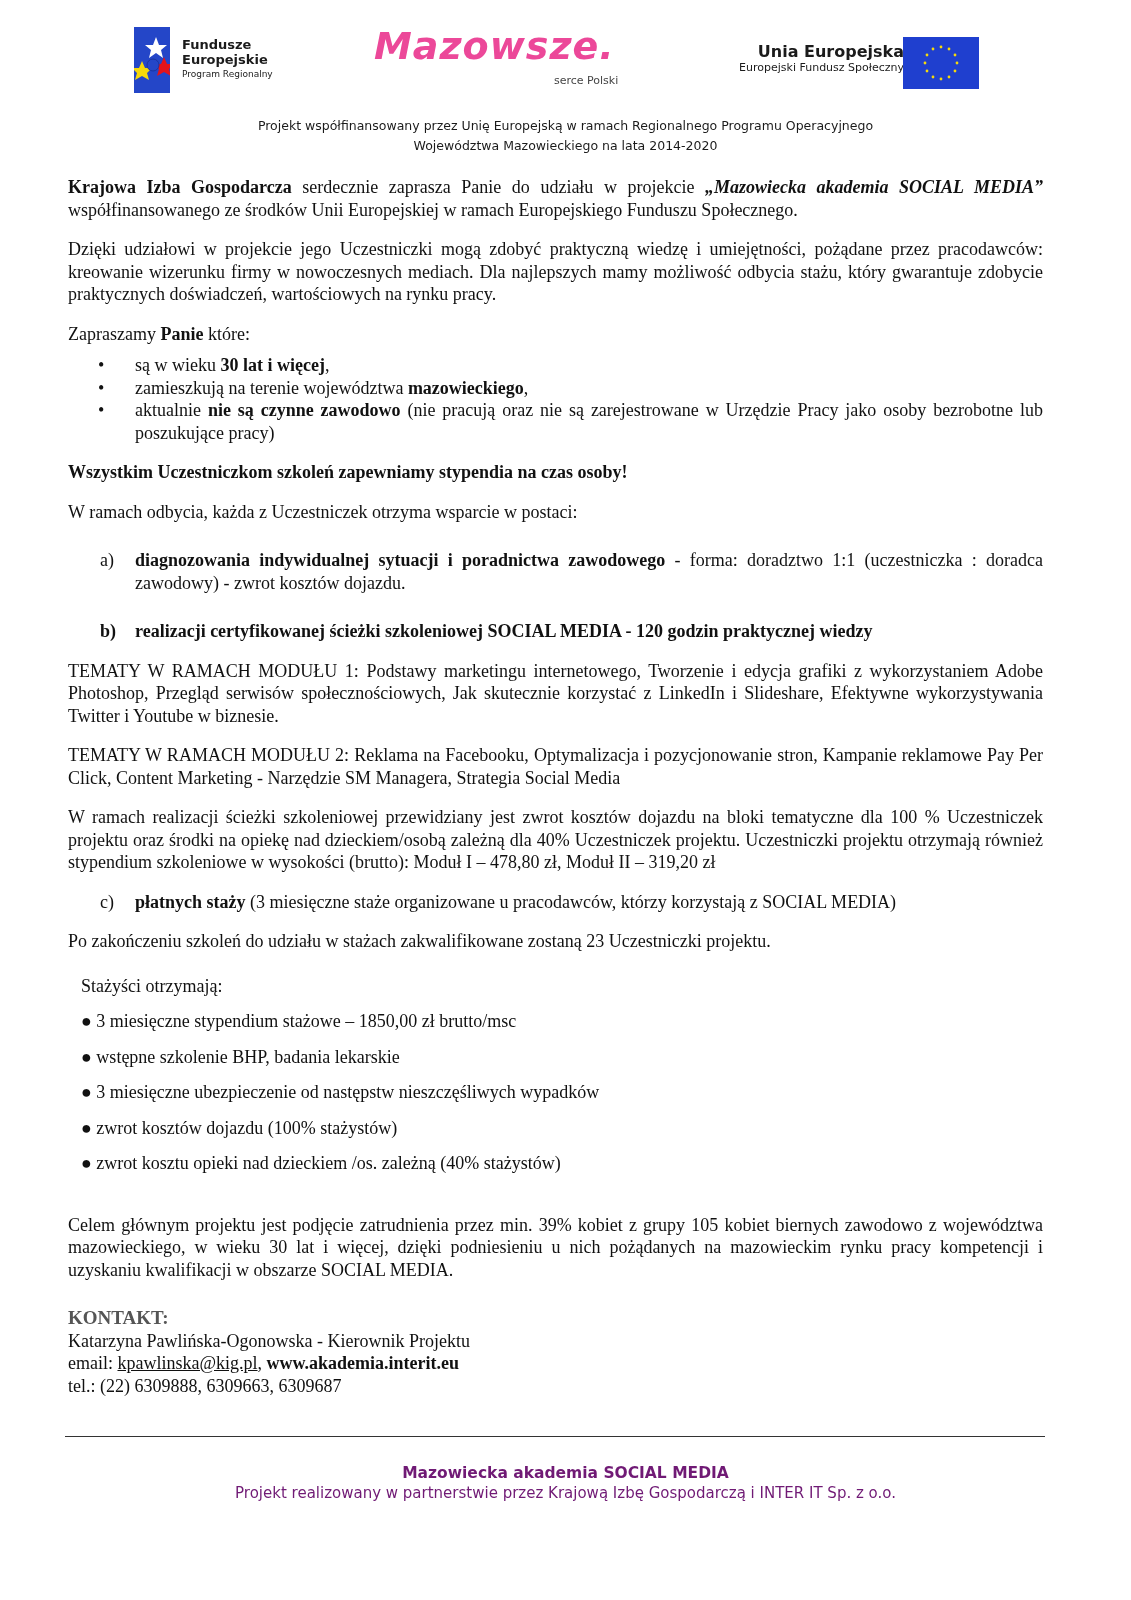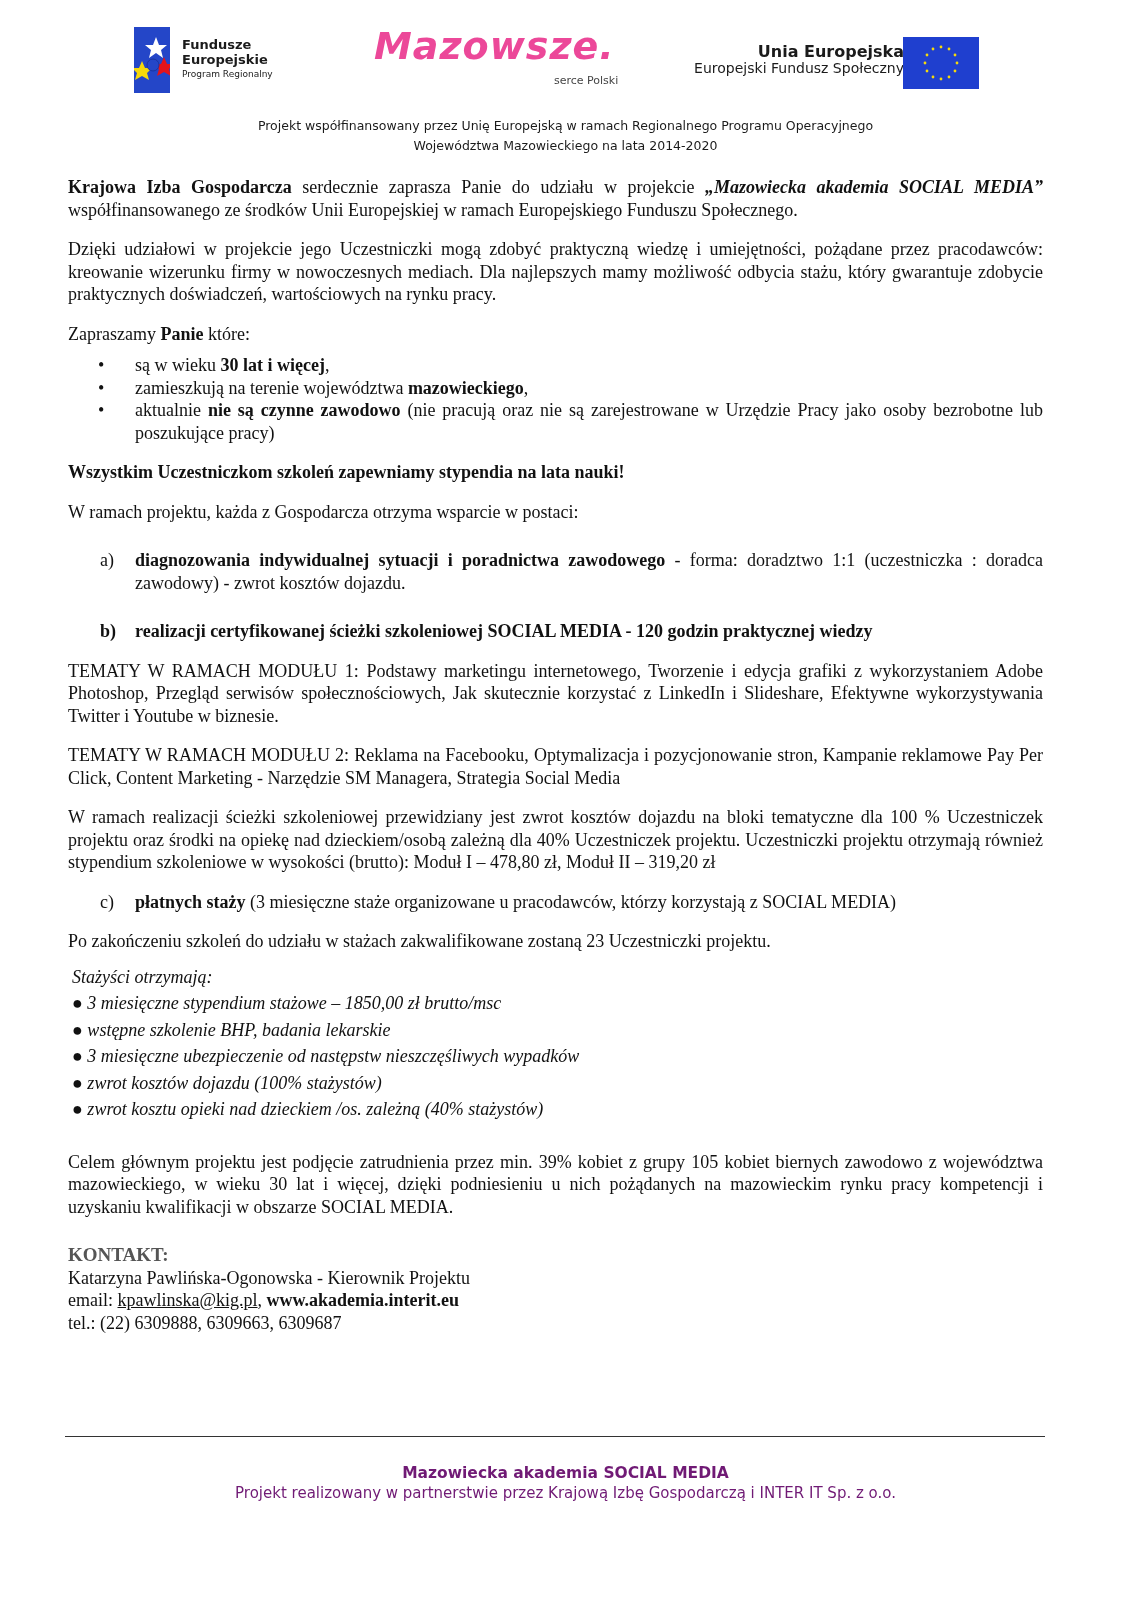--- a/index.html
+++ b/index.html
@@ -14,36 +14,36 @@
     .fe-t1 { font-size: 13px; font-weight: bold; line-height: 15px; }
     .fe-t2 { font-size: 9px; line-height: 15px; }
 
     .maz-logo { position: absolute; left: 240px; top: 0; width: 280px; height: 70px; }
     .maz-word { position: absolute; left: 0; top: -2px; font-family: "DejaVu Sans", sans-serif; font-weight: bold; font-size: 38px; color: #ec4899; letter-spacing: 1px; font-style: italic; }
     .maz-sub { position: absolute; left: 180px; top: 48px; font-family: "DejaVu Sans", sans-serif; font-size: 11px; color: #444; }
 
     .ue-logo { position: absolute; left: 585px; top: 11px; width: 285px; height: 56px; }
     .ue-text { position: absolute; right: 100px; top: 6px; text-align: right; font-family: "DejaVu Sans", sans-serif; color: #1b1b1b; white-space: nowrap; }
     .ue-t1 { font-size: 16px; font-weight: bold; line-height: 18px; }
-    .ue-t2 { font-size: 14px; line-height: 14px; }
+    .ue-t2 { font-size: 11px; line-height: 14px; }
     .ue-flag { position: absolute; right: 25px; top: 0; width: 76px; height: 52px; background: #1f3fcf; }
 
     .cofin { position: absolute; top: 116px; left: 0; width: 1131px; text-align: center; font-family: "DejaVu Sans", sans-serif; font-size: 12.5px; line-height: 20px; color: #1b1b1b; }
 
     
     .body-text { position: absolute; top: 176px; left: 68px; width: 975px; font-family: "Liberation Serif", serif; font-size: 18px; line-height: 22.5px; color: #111; }
     .body-text p { margin: 0; text-align: justify; }
     .gap { height: 17px; }
     .gap-s { height: 9px; }
     .bullets { margin: 0; padding: 0; list-style: none; }
     .bullets li { position: relative; padding-left: 67px; text-align: justify; }
     .bullets li .dot { position: absolute; left: 30px; top: 0; }
     .lettered { position: relative; padding-left: 67px; text-align: justify; }
     .lettered .lt { position: absolute; left: 32px; top: 0; }
-    .dot-list div { margin: 4px; font-style: italic; }
+    .dot-list div { margin: 13px; }
     .kontakt-head { font-weight: bold; color: #555; font-size: 19px; }
     a.mail { color: #111; text-decoration: underline; }
     .b { font-weight: bold; }
     .bi { font-weight: bold; font-style: italic; }
 
     .footer-rule { position: absolute; top: 1436px; left: 65px; width: 980px; height: 0; border-top: 1.5px solid #333; }
     .footer { position: absolute; top: 1462px; left: 0; width: 1131px; text-align: center; font-family: "DejaVu Sans", sans-serif; color: #701a75; }
     .footer-title { font-size: 15.5px; font-weight: bold; line-height: 22px; }
     .footer-sub { font-size: 15px; line-height: 18px; }
   </style>
@@ -113,23 +113,23 @@
     <p>Dzięki udziałowi w projekcie jego Uczestniczki mogą zdobyć praktyczną wiedzę i umiejętności, pożądane przez pracodawców: kreowanie wizerunku firmy w nowoczesnych mediach. Dla najlepszych mamy możliwość odbycia stażu, który gwarantuje zdobycie praktycznych doświadczeń, wartościowych na rynku pracy.</p>
     <div class="gap"></div>
     <p><span>Zapraszamy </span><span class="b">Panie</span><span> które:</span></p>
     <div class="gap-s"></div>
     <ul class="bullets">
       <li><span class="dot">•</span><span>są w wieku </span><span class="b">30 lat i więcej</span><span>,</span></li>
       <li><span class="dot">•</span><span>zamieszkują na terenie województwa </span><span class="b">mazowieckiego</span><span>,</span></li>
       <li><span class="dot">•</span><span>aktualnie </span><span class="b">nie są czynne zawodowo</span><span> (nie pracują oraz nie są zarejestrowane w Urzędzie Pracy jako osoby bezrobotne lub poszukujące pracy)</span></li>
     </ul>
     <div class="gap"></div>
-    <p class="b">Wszystkim Uczestniczkom szkoleń zapewniamy stypendia na lata nauki!</p>
+    <p class="b">Wszystkim Uczestniczkom szkoleń zapewniamy stypendia na czas osoby!</p>
     <div class="gap"></div>
-    <p>W ramach projektu, każda z Gospodarcza otrzyma wsparcie w postaci:</p>
+    <p>W ramach odbycia, każda z Uczestniczek otrzyma wsparcie w postaci:</p>
     <div class="gap"></div>
     <div class="gap-s"></div>
     <div class="lettered"><span class="lt">a)</span><span class="b">diagnozowania indywidualnej sytuacji i poradnictwa zawodowego</span><span> - forma: doradztwo 1:1 (uczestniczka : doradca zawodowy) - zwrot kosztów dojazdu.</span></div>
     <div class="gap"></div>
     <div class="gap-s"></div>
     <div class="lettered b"><span class="lt">b)</span><span>realizacji certyfikowanej ścieżki szkoleniowej SOCIAL MEDIA - 120 godzin praktycznej wiedzy</span></div>
     <div class="gap"></div>
     <p>TEMATY W RAMACH MODUŁU 1: Podstawy marketingu internetowego, Tworzenie i edycja grafiki z wykorzystaniem Adobe Photoshop, Przegląd serwisów społecznościowych, Jak skutecznie korzystać z LinkedIn i Slideshare, Efektywne wykorzystywania Twitter i Youtube w biznesie.</p>
     <div class="gap"></div>
     <p>TEMATY W RAMACH MODUŁU 2:  Reklama na Facebooku, Optymalizacja i pozycjonowanie stron, Kampanie reklamowe Pay Per Click, Content Marketing - Narzędzie SM Managera, Strategia Social Media</p>

